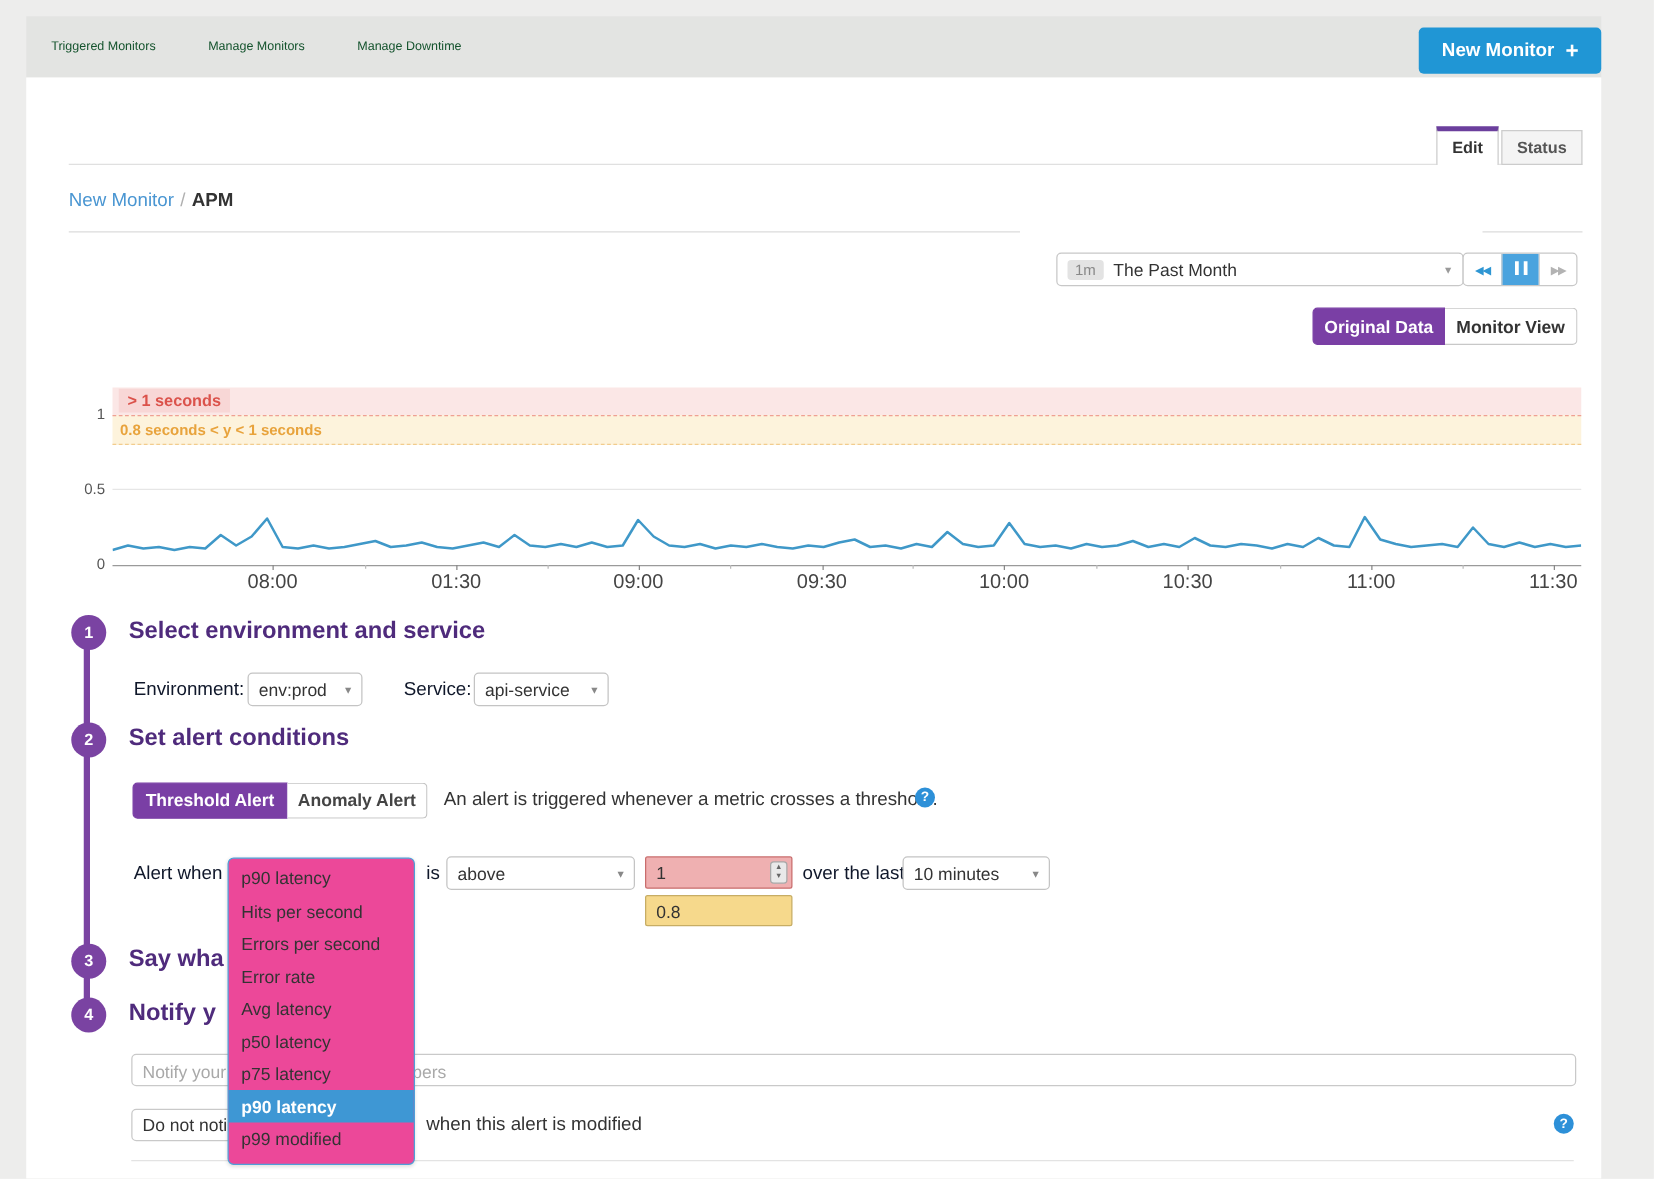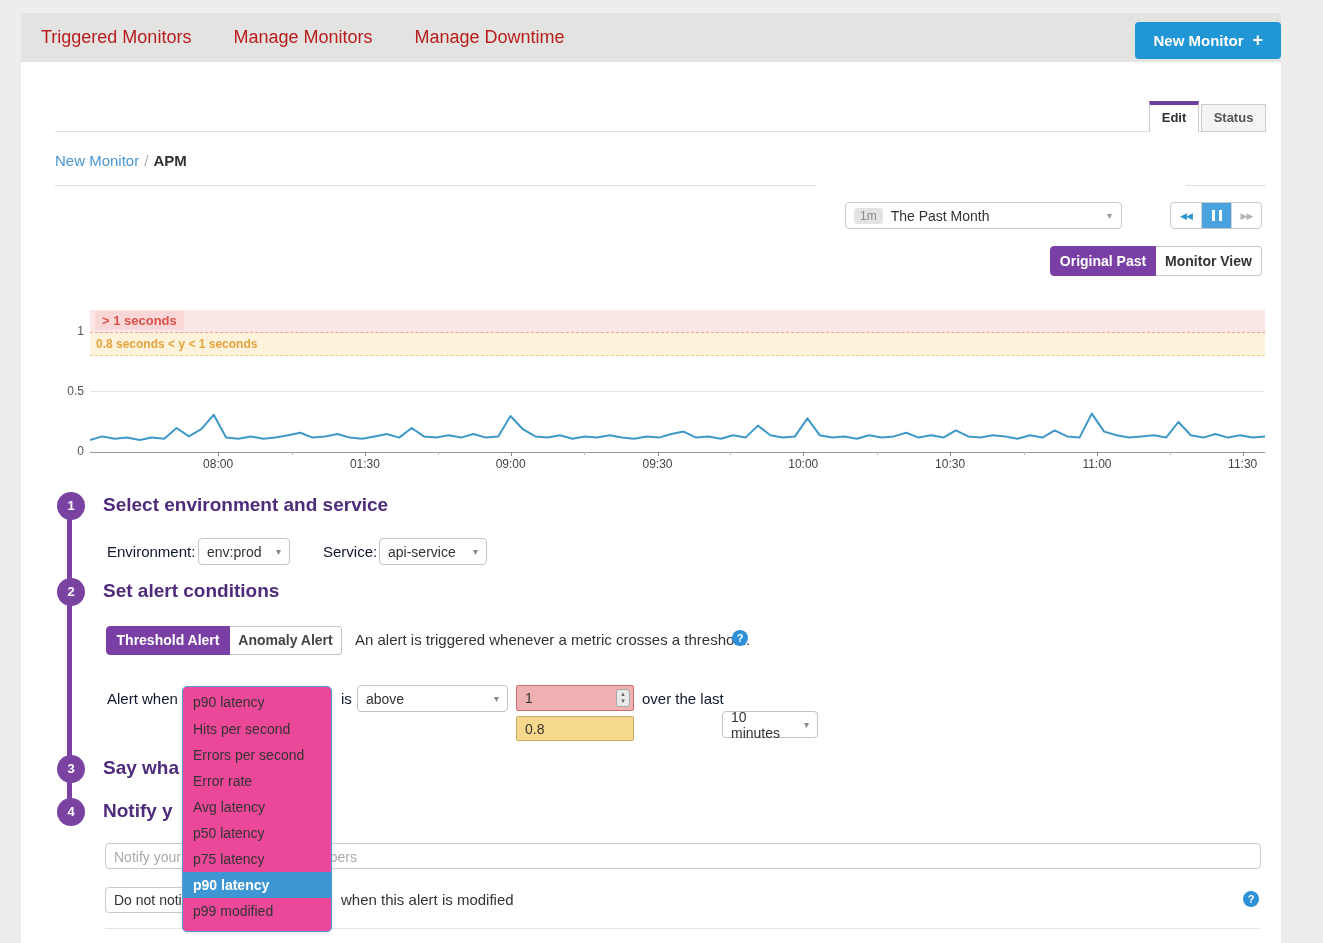--- a/index.html
+++ b/index.html
@@ -2,21 +2,21 @@
 <html><head>
 <meta charset="utf-8">
 <style>
   * { box-sizing: border-box; margin: 0; padding: 0; }
   body { font-family: "Liberation Sans", sans-serif; background: #ededec; }
   #app { position: relative; width: 1323px; height: 943px; background: #ededec; overflow: hidden; }
 
   
   .navbar { position: absolute; left: 21px; top: 13px; width: 1260px; height: 49px;
             background: #e3e4e2; display: flex; align-items: center; }
-  .nav-item { color: #b91c1c; font-size: 18px; margin-left: 42px; cursor: pointer; }
+  .nav-item { color: #14532d; font-size: 10px; margin-left: 42px; cursor: pointer; }
   .nav-item:first-child { margin-left: 20px; }
   .new-monitor-btn { position: absolute; right: 0px; top: 9px; height: 37px; background: #2096d5;
             color: #fff; font-weight: bold; font-size: 15px; border: none; border-radius: 4px;
             padding: 0 18px; display: flex; align-items: center; gap: 9px; cursor: pointer; }
   .new-monitor-btn .plus { font-size: 18px; font-weight: bold; }
 
   
   .card { position: absolute; left: 21px; top: 62px; width: 1260px; height: 881px; background: #ffffff; }
 
   .page-title { position: absolute; left: 55px; top: 99px; font-size: 20px; color: #3d3d3d; }
@@ -30,21 +30,21 @@
 
   .breadcrumb { position: absolute; left: 55px; top: 152px; font-size: 15px; }
   .breadcrumb .link { color: #4a96d2; cursor: pointer; }
   .breadcrumb .sep { color: #b0b0b0; margin: 0 5px; }
   .breadcrumb .current { color: #333; font-weight: bold; }
 
   .divider-left { position: absolute; left: 55px; top: 185px; width: 761px; height: 1px; background: #dcdcdc; }
   .divider-right { position: absolute; left: 1186px; top: 185px; width: 80px; height: 1px; background: #dcdcdc; }
 
   
-  .time-range { position: absolute; left: 845px; top: 202px; width: 277px; height: 27px; background: #fff;
+  .time-range { position: absolute; left: 845px; top: 202px; width: 326px; height: 27px; background: #fff;
                 border: 1px solid #c8c8c8; border-radius: 4px; display: flex; align-items: center; cursor: pointer; }
   .range-badge { background: #e3e3e3; color: #888; font-size: 12px; border-radius: 3px;
                  padding: 1px 6px; margin: 0 8px 0 8px; }
   .range-label { color: #333; font-size: 14px; flex: 1; }
   .chev { color: #9a9a9a; font-size: 10px; margin-right: 9px; }
 
   .playback { position: absolute; left: 1170px; top: 202px; height: 27px; display: flex;
               border: 1px solid #c8c8c8; border-radius: 4px; overflow: hidden; background: #fff; }
   .pb-btn { width: 30px; height: 25px; display: flex; align-items: center; justify-content: center; cursor: pointer; }
   .pb-btn + .pb-btn { border-left: 1px solid #d5d5d5; }
@@ -66,21 +66,21 @@
                       font-size: 13px; font-weight: bold; padding: 2px 7px; }
   .zone-warning { position: absolute; left: 90px; top: 332px; width: 1175px; height: 24px; background: #fdf3dc;
                   border-top: 1px dashed #efa093; border-bottom: 1px dashed #f2cc8d; }
   .zone-warning-label { position: absolute; left: 6px; top: 4px; color: #e8a33c; font-size: 12px; font-weight: bold; }
   .gridline { position: absolute; left: 90px; top: 391px; width: 1175px; height: 1px; background: #e6e6e6; }
   .x-axis-line { position: absolute; left: 90px; top: 452px; width: 1175px; height: 1px; background: #9a9a9a; }
   #series-svg { position: absolute; left: 90px; top: 310px; }
   #y-axis-labels { position: absolute; left: 44px; top: 310px; width: 40px; height: 142px; }
   .y-tick-label { position: absolute; width: 40px; text-align: right; font-size: 12px; color: #555; }
   #x-axis-labels { position: absolute; left: 90px; top: 457px; width: 1175px; height: 16px; }
-  .x-tick-label { position: absolute; transform: translateX(-50%); font-size: 12px; color: #444; }
+  .x-tick-label { position: absolute; transform: translateX(-50%); font-size: 16px; color: #444; }
   #tick-marks { position: absolute; left: 90px; top: 452px; width: 1175px; height: 6px; }
   .x-tick-mark { position: absolute; width: 1px; height: 4px; background: #888; }
   .x-tick-minor { position: absolute; width: 1px; height: 3px; background: #bbb; }
 
   
   .step-connector { position: absolute; left: 67px; top: 506px; width: 5px; height: 306px; background: #7a43a2; }
   .step-circle { position: absolute; left: 57px; width: 28px; height: 28px; border-radius: 50%;
                  background: #7a43a2; color: #fff; font-size: 13px; font-weight: bold;
                  text-align: center; line-height: 28px; z-index: 2; }
   .step-heading { position: absolute; left: 103px; font-size: 19px; font-weight: bold; color: #4f2b7c; }
@@ -166,21 +166,21 @@
         <span>◀◀</span>
       </div>
     <div class="pb-btn pause">
         <span><span class="bar"></span><span class="bar"></span></span>
       </div>
     <div class="pb-btn forward">
         <span>▶▶</span>
       </div>
   </div>
 
-  <div class="view-toggle-btn original-data">Original Past</div>
+  <div class="view-toggle-btn original-data">Original Data</div>
   <div class="view-toggle-btn monitor-view">Monitor View</div>
 
   <div class="zone-alert">
     <span class="zone-alert-label">&gt; 1 seconds</span>
   </div>
   <div class="zone-warning">
     <span class="zone-warning-label">0.8 seconds &lt; y &lt; 1 seconds</span>
   </div>
   <div class="gridline"></div>
   <div class="x-axis-line"></div>
@@ -263,21 +263,21 @@
     <span class="arrow">▾</span>
   </div>
   <div class="value-input input-alert">
     <span>1</span>
     <span class="stepper">
         <span>▲</span>
         <span>▼</span>
       </span>
   </div>
   <span class="form-label" style="left:642px; top:690px">over the last</span>
-  <div class="sel" style="left:722px; top:711px; width:96px">
+  <div class="sel" style="left:722px; top:685px; width:118px">
     <span>10 minutes</span>
     <span class="arrow">▾</span>
   </div>
   <div class="value-input input-warning">
     <span>0.8</span>
   </div>
 
   <div class="step-circle" style="top:755px">3</div>
   <div class="step-heading" style="top:757px">Say wha</div>
   <div class="step-circle" style="top:798px">4</div>

